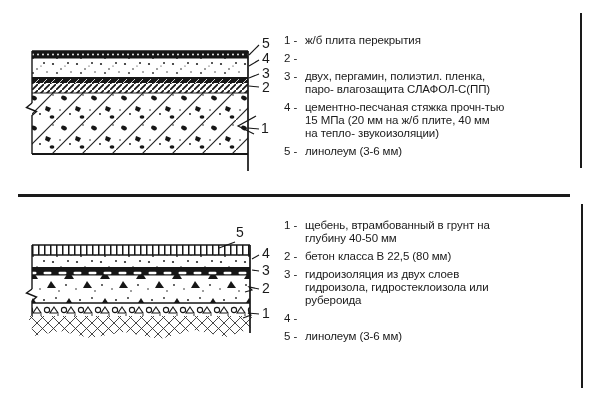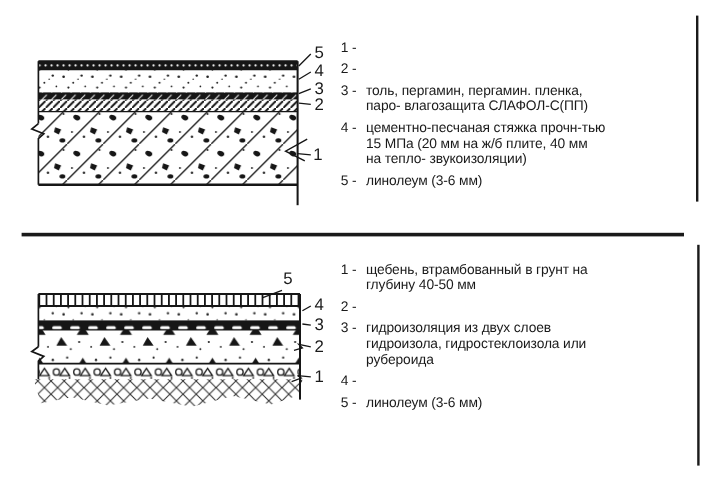--- a/index.html
+++ b/index.html
@@ -88,27 +88,28 @@
     <text x="240" y="18" text-anchor="middle">5</text>
     <text x="240" y="33" text-anchor="middle">4</text>
     <text x="240" y="48" text-anchor="middle">3</text>
     <text x="240" y="62" text-anchor="middle">2</text>
     <text x="239" y="103" text-anchor="middle">1</text>
   </svg>
 
   <div class="legend" style="left:284px;top:34px;">
     <div class="legend-item">
       <span class="li-num">1 -</span>
+      <span class="li-text">ж/б плита перекрытия</span>
     </div>
     <div class="legend-item">
       <span class="li-num">2 -</span>
     </div>
     <div class="legend-item">
       <span class="li-num">3 -</span>
-      <span class="li-text">толь, пергамин, пергамин. пленка,
+      <span class="li-text">двух, пергамин, полиэтил. пленка,
 паро- влагозащита СЛАФОЛ-С(ПП)</span>
     </div>
     <div class="legend-item">
       <span class="li-num">4 -</span>
       <span class="li-text">цементно-песчаная стяжка прочн-тью
 15 МПа (20 мм на ж/б плите, 40 мм
 на тепло- звукоизоляции)</span>
     </div>
     <div class="legend-item">
       <span class="li-num">5 -</span>
@@ -193,20 +194,21 @@
   </svg>
 
   <div class="legend" style="left:284px;top:219px;">
     <div class="legend-item">
       <span class="li-num">1 -</span>
       <span class="li-text">щебень, втрамбованный в грунт на
 глубину 40-50 мм</span>
     </div>
     <div class="legend-item">
       <span class="li-num">2 -</span>
+      <span class="li-text">бетон класса В 22,5 (80 мм)</span>
     </div>
     <div class="legend-item">
       <span class="li-num">3 -</span>
       <span class="li-text">гидроизоляция из двух слоев
 гидроизола, гидростеклоизола или
 рубероида</span>
     </div>
     <div class="legend-item">
       <span class="li-num">4 -</span>
     </div>

